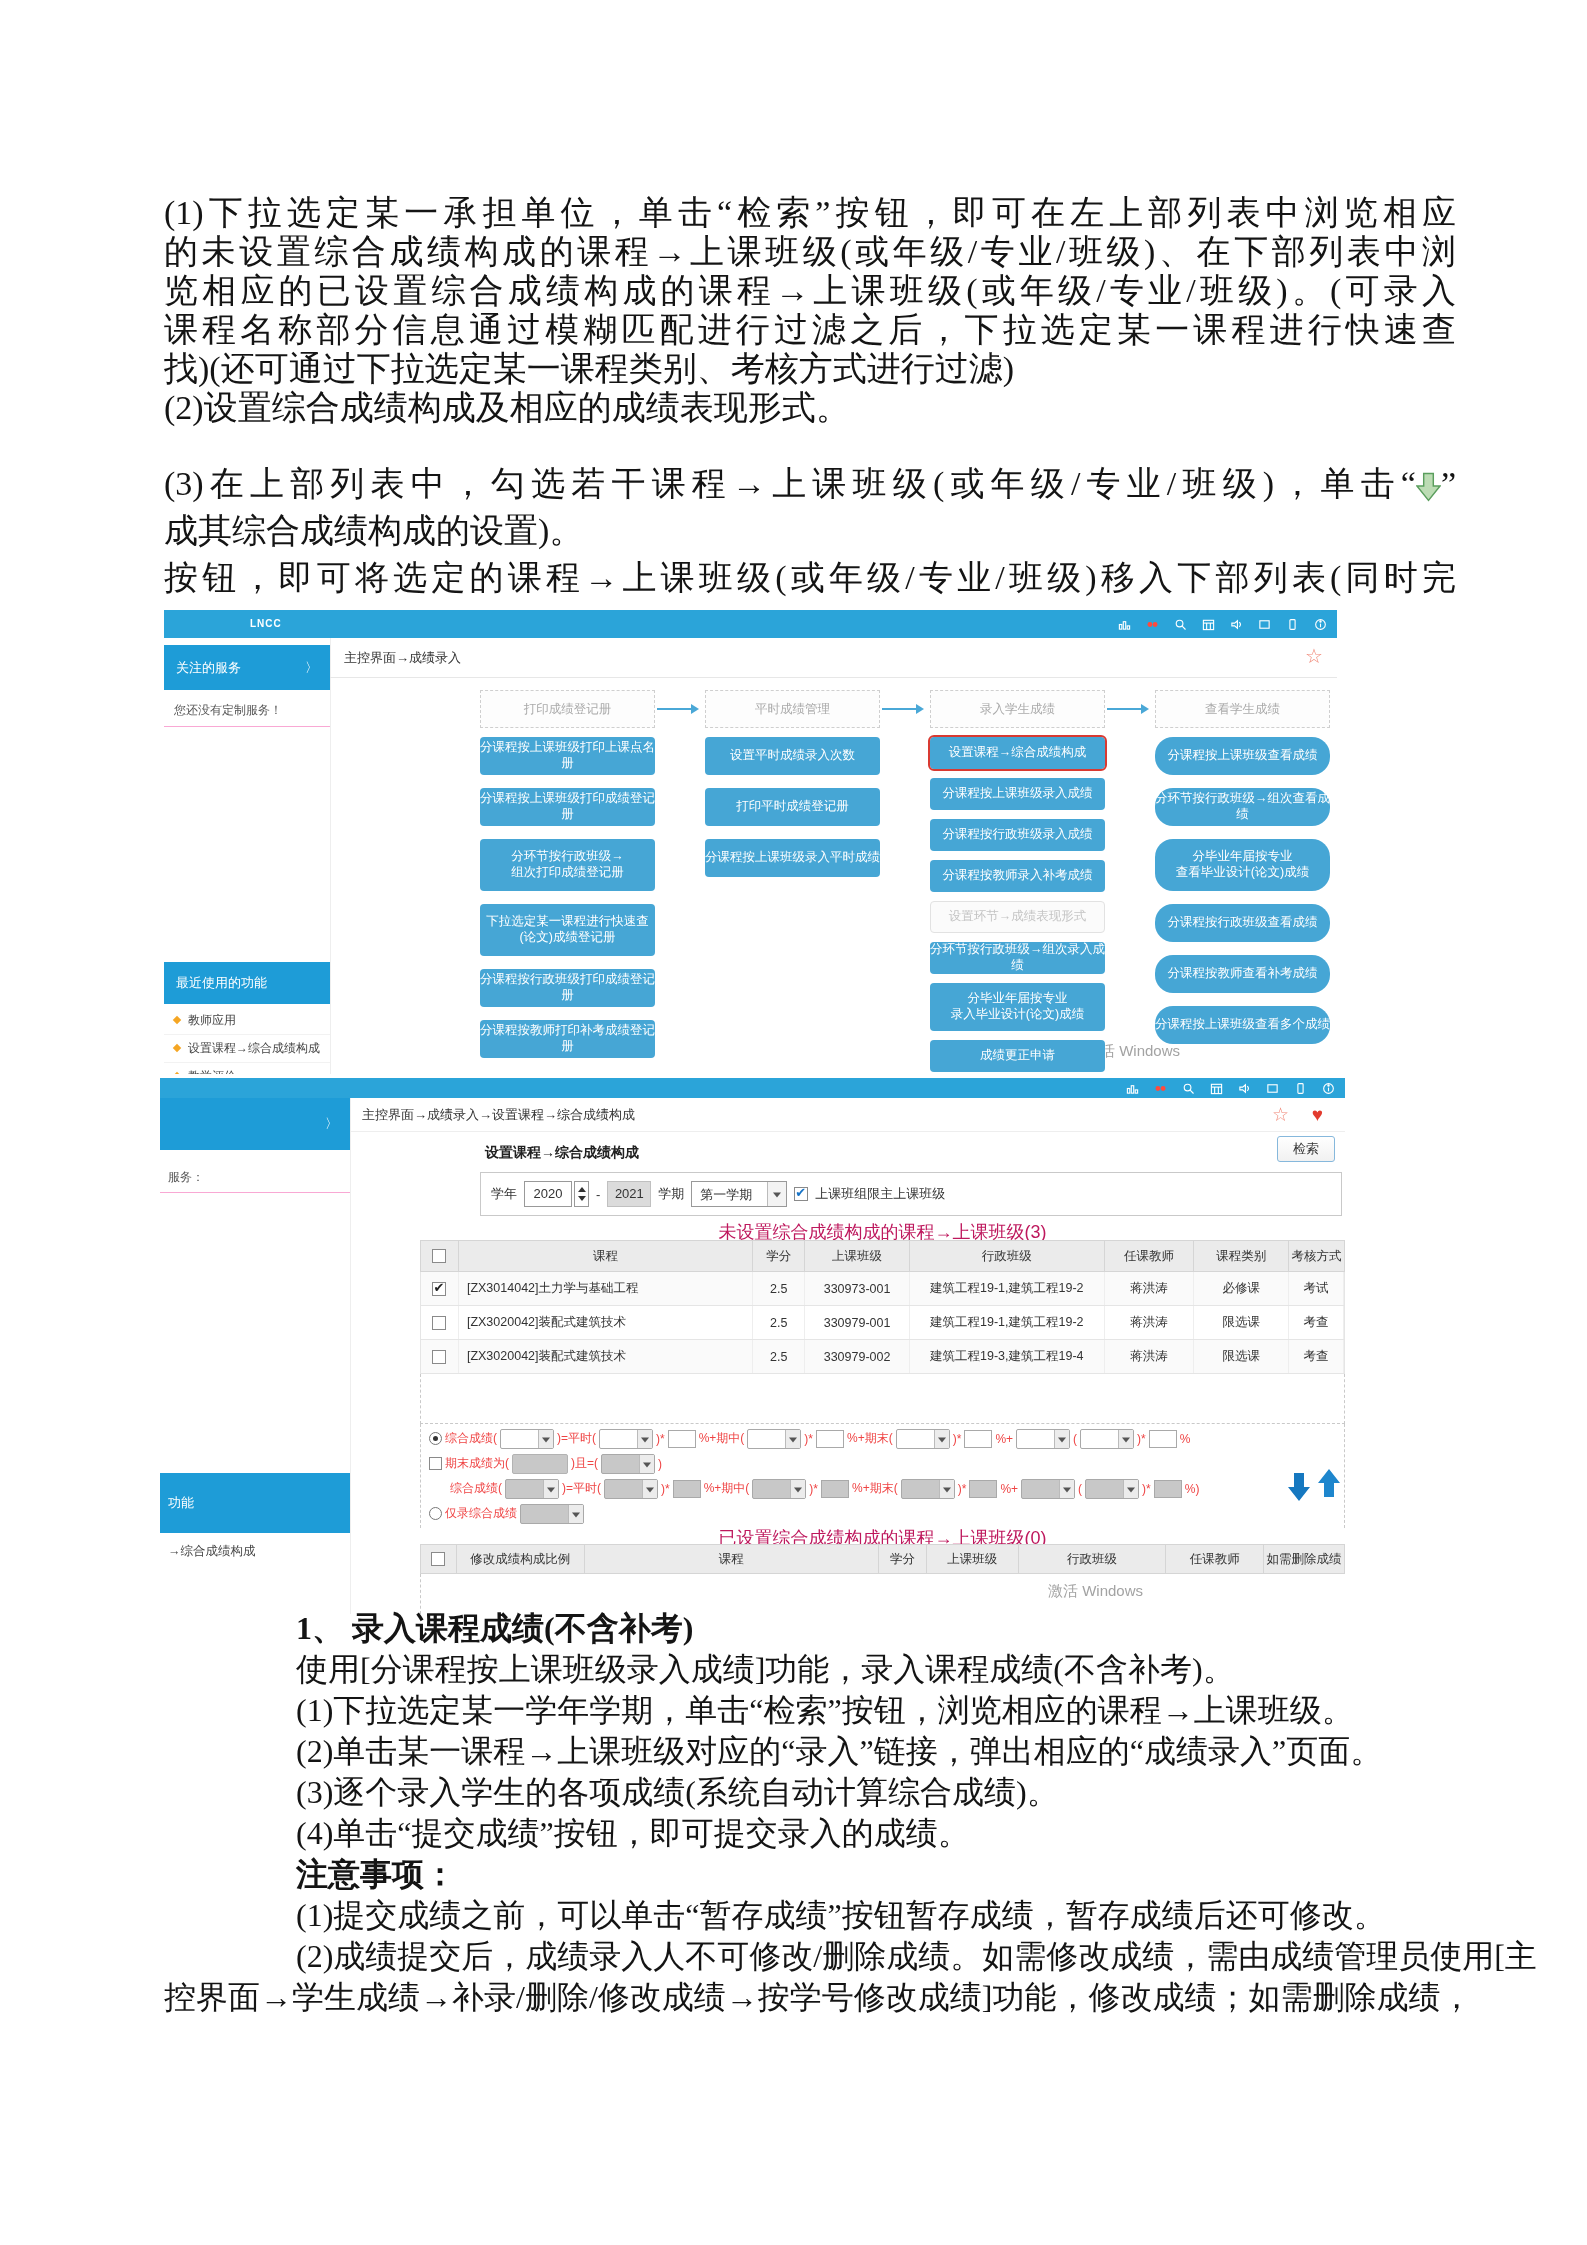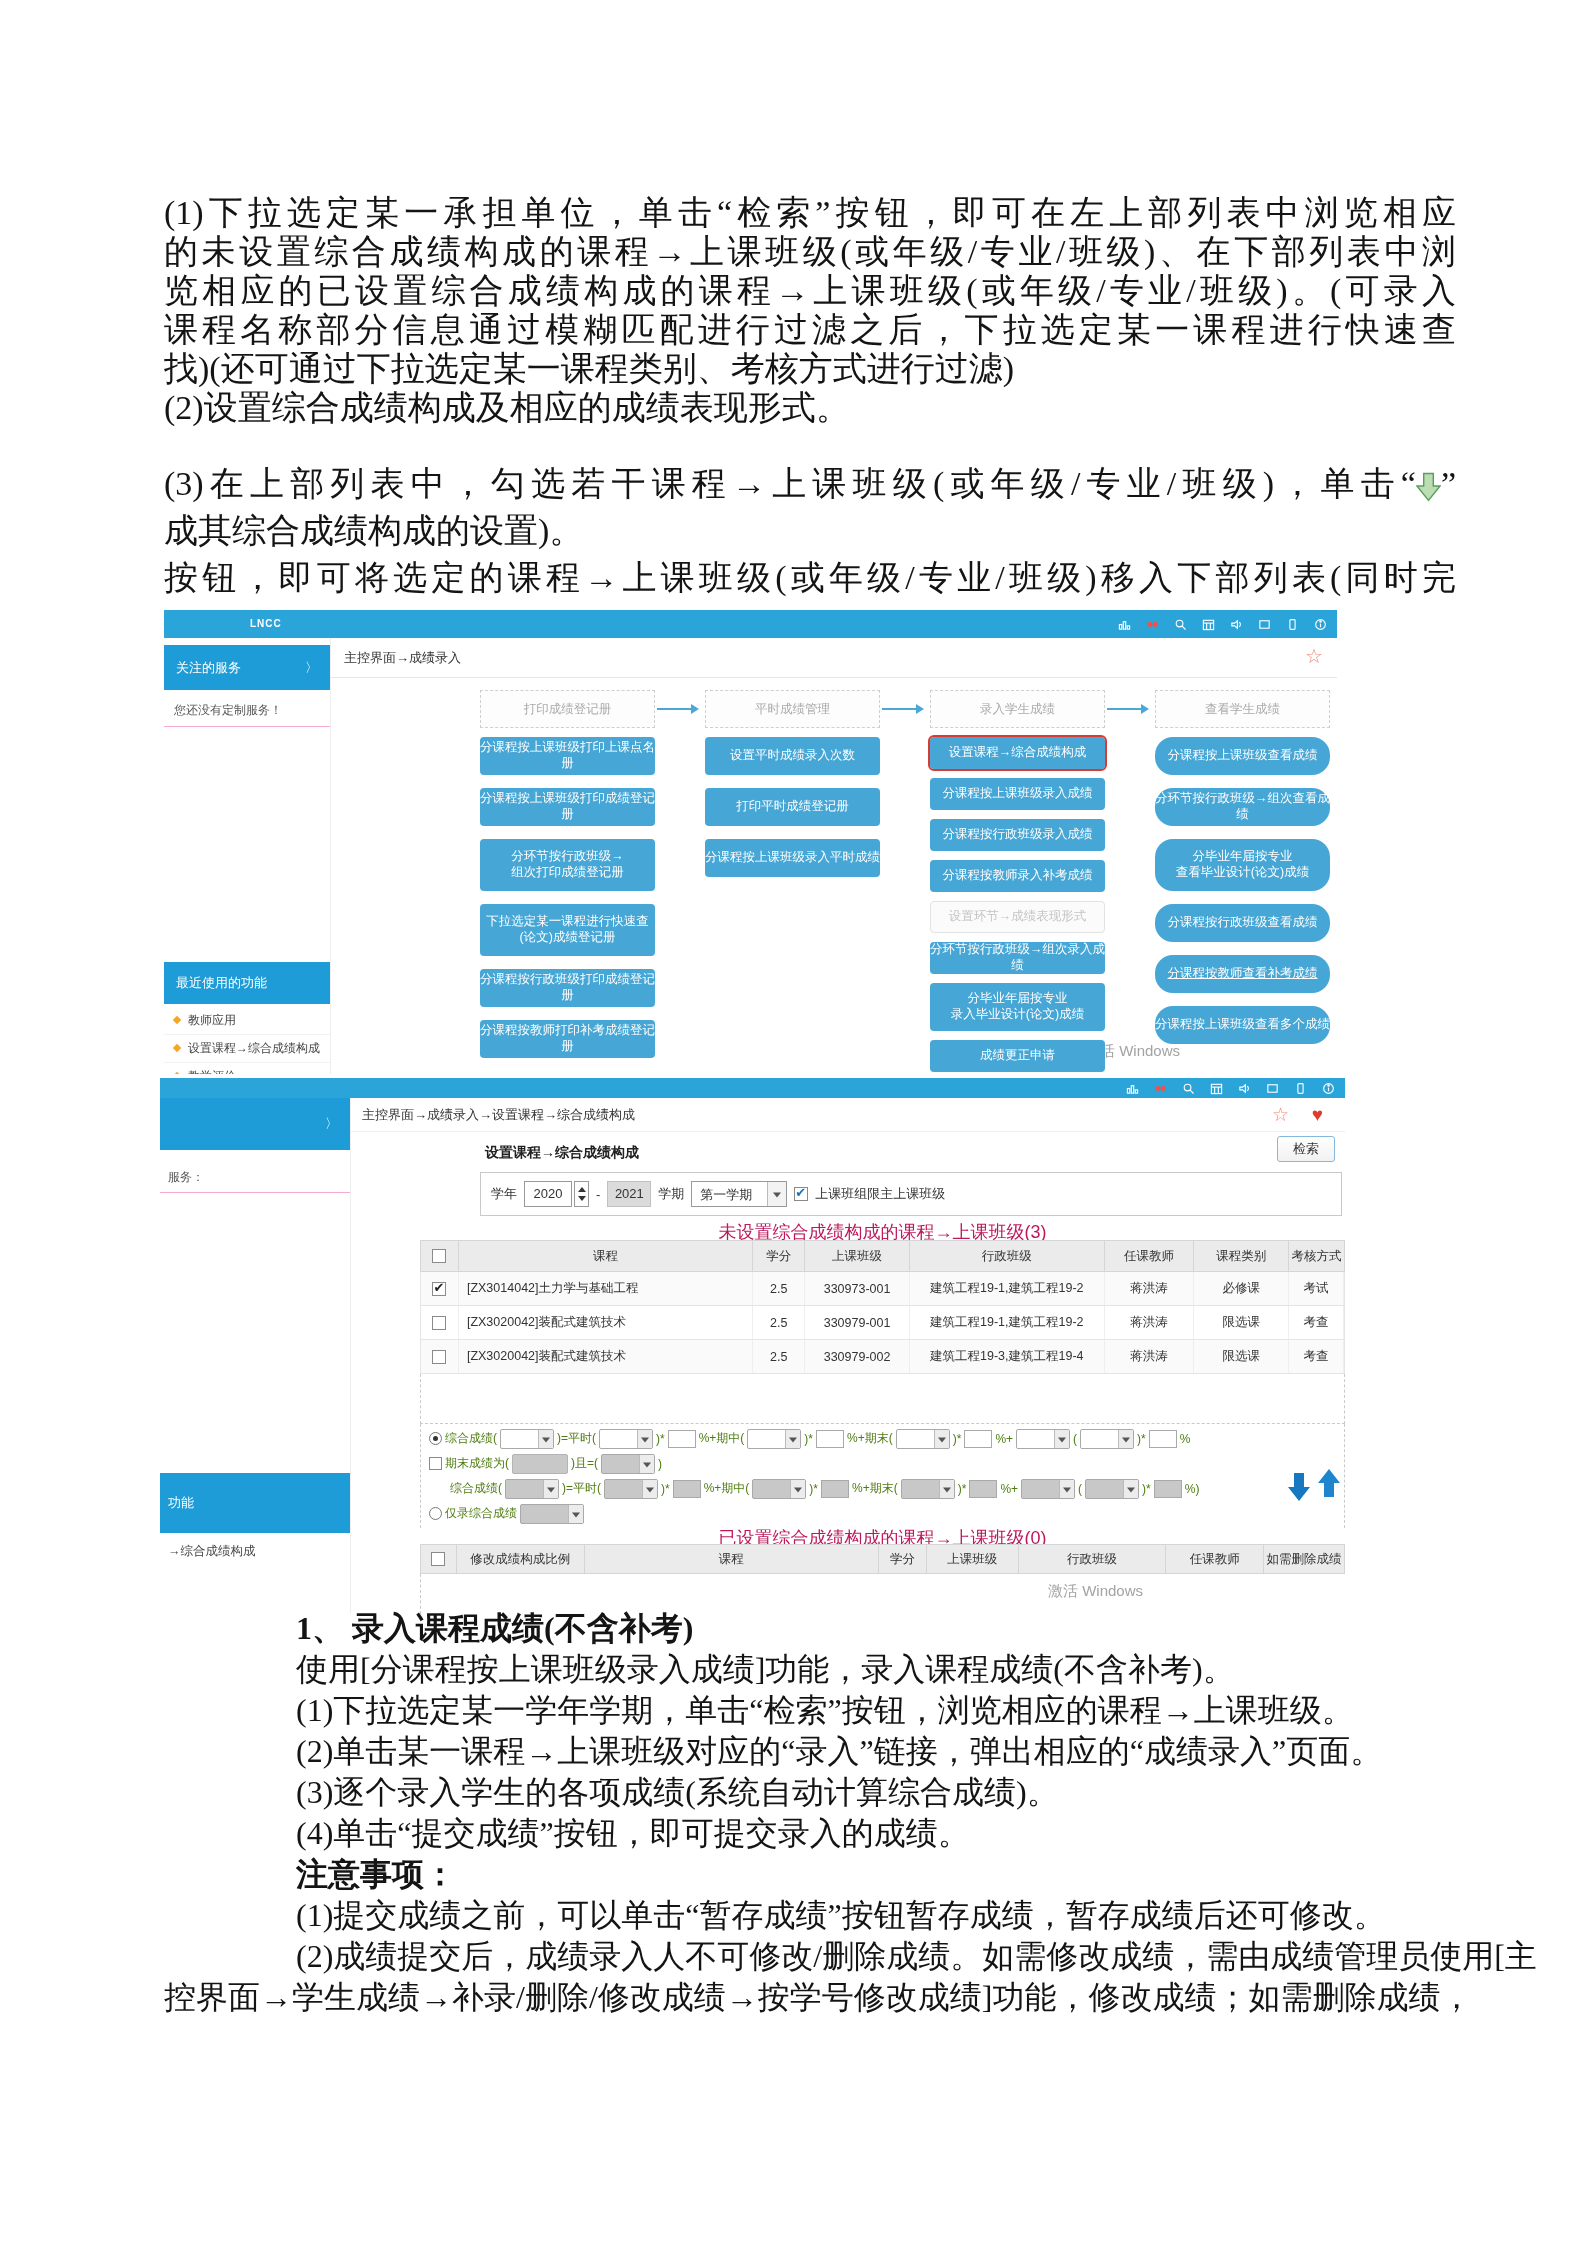--- a/index.html
+++ b/index.html
@@ -107,21 +107,21 @@
   #t1rows{position:absolute;left:70px;top:174px;width:925px;}
   .trow{display:flex;height:34px;border:1px solid #e5e5e5;border-top:none;box-sizing:border-box;background:#fff;}
   .trow:nth-child(odd){background:#fafafa;}
   .tcell{display:flex;align-items:center;justify-content:center;font-size:12.5px;color:#333;
          border-right:1px solid #eee;box-sizing:border-box;height:100%;overflow:hidden;white-space:nowrap;}
   .tcell.lt{justify-content:flex-start;padding-left:8px;}
   .t1empty{position:absolute;left:70px;top:276px;width:925px;height:50px;box-sizing:border-box;
          border-left:1px dashed #c9c9c9;border-right:1px dashed #c9c9c9;border-bottom:1px dashed #c9c9c9;}
   .formarea{position:absolute;left:70px;top:326px;width:925px;height:104px;box-sizing:border-box;
          border-left:1px dashed #c9c9c9;border-right:1px dashed #c9c9c9;padding:2px 0 0 8px;}
-  .frow{height:25px;display:flex;align-items:center;gap:3px;font-size:12px;color:#4d7c0f;}
+  .frow{height:25px;display:flex;align-items:center;gap:3px;font-size:12px;color:#ef4444;}
   .fpad{width:18px;}
   .rdo{width:13px;height:13px;border:1px solid #777;border-radius:50%;position:relative;background:#fff;
        box-sizing:border-box;flex:none;}
   .rdo.on::after{content:"";position:absolute;left:3px;top:3px;width:5px;height:5px;border-radius:50%;background:#333;}
   .cbx.sm{width:13px;height:13px;flex:none;}
   .fsel2{width:54px;height:20px;border:1px solid #a9a9a9;border-radius:2px;position:relative;background:#fff;
        box-sizing:border-box;flex:none;}
   .fsel2.gray{background:#c8c8c8;}
   .fsel2.wide{width:64px;}
   .finp{width:28px;height:18px;border:1px solid #a9a9a9;background:#fff;box-sizing:border-box;flex:none;}
@@ -249,21 +249,21 @@
         <div class="fbtn tall" style="height: 48px;">分毕业年届按专业
 录入毕业设计(论文)成绩</div>
         <div class="fbtn" style="height: 32px;">成绩更正申请</div>
       </div>
       <div class="fcol" style="left: 991px; gap: 13px;">
         <div class="fbtn rnd" style="height: 38px;">分课程按上课班级查看成绩</div>
         <div class="fbtn rnd" style="height: 38px;">分环节按行政班级→组次查看成绩</div>
         <div class="fbtn tall rnd" style="height: 52px;">分毕业年届按专业
 查看毕业设计(论文)成绩</div>
         <div class="fbtn rnd" style="height: 38px;">分课程按行政班级查看成绩</div>
-        <div class="fbtn rnd" style="height: 38px; text-decoration: underline;">分课程按教师查看补考成绩</div>
+        <div class="fbtn rnd" style="height: 38px;">分课程按教师查看补考成绩</div>
         <div class="fbtn rnd" style="height: 38px;">分课程按上课班级查看多个成绩</div>
       </div>
     </div>
 
   <div class="shot2">
     <div class="tbar t2topbar">
       <span class="ticons" id="icons2">
           <span class="ticon"><svg viewBox="0 0 14 14" width="13" height="13" class="ic-w">
               <rect x="1.5" y="7" width="2.6" height="5"></rect>
               <rect x="5.7" y="4" width="2.6" height="8"></rect>

